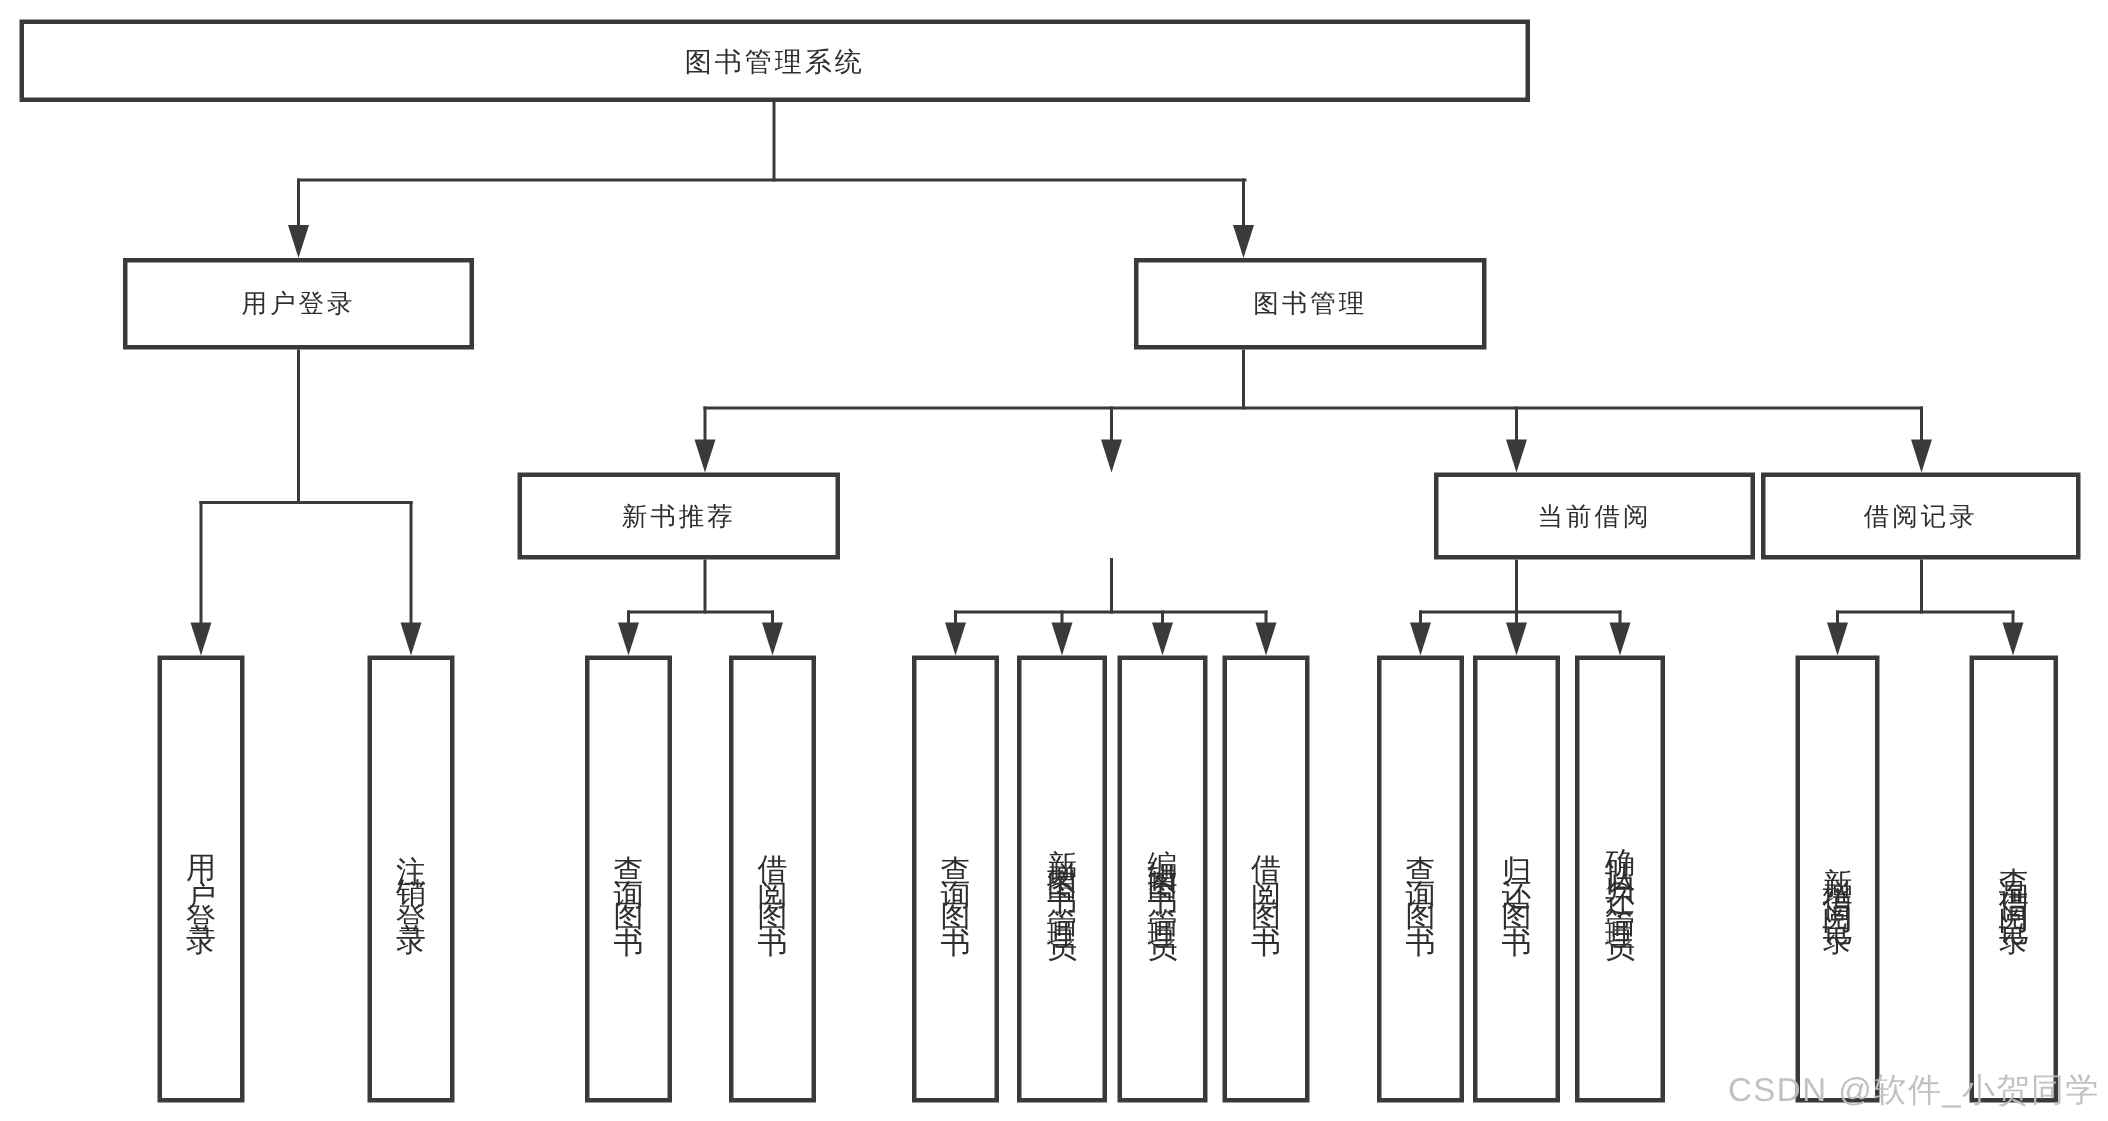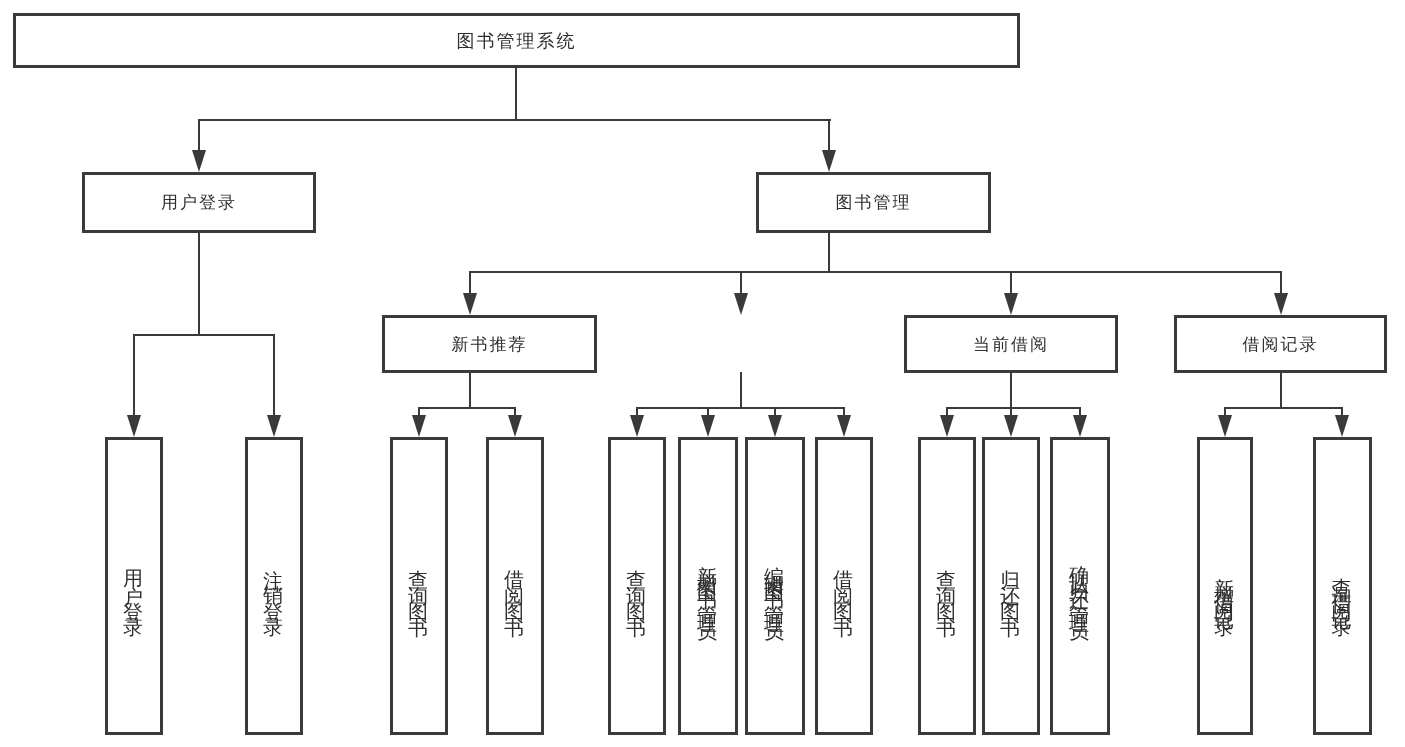--- a/index.html
+++ b/index.html
@@ -92,35 +92,36 @@
       <polygon points="1218,415 1232,415 1225,437"></polygon>
       <polygon points="1335,415 1349,415 1342,437"></polygon>
     </g>
   </svg>
 
   <div class="box h root" style="left:13px; top:13px; width:1007px; height:55px;">图书管理系统</div>
 
   <div class="box h" style="left:82px; top:172px; width:234px; height:61px;">用户登录</div>
   <div class="box h" style="left:712px; top:172px; width:235px; height:61px;margin-left:44px;">图书管理</div>
 
-  <div class="box h" style="left:382px; top:315px; width:215px; height:58px;">新书推荐</div>
-  <div class="box h" style="left:904px; top:315px; width:214px; height:58px;">当前借阅</div>
+  <div class="box h" style="left:345px; top:315px; width:215px; height:58px;">新书推荐</div>
+  <div class="box h" style="left:956px; top:315px; width:214px; height:58px;">当前借阅</div>
   <div class="box h" style="left:1174px; top:315px; width:213px; height:58px;">借阅记录</div>
 
   <div class="box v" style="left:105px; top:437px; width:58px; height:298px;">用户登录</div>
   <div class="box v" style="left:245px; top:437px; width:58px; height:298px;">注销登录</div>
 
   <div class="box v" style="left:390px; top:437px; width:58px; height:298px;">查询图书</div>
   <div class="box v" style="left:486px; top:437px; width:58px; height:298px;">借阅图书</div>
 
   <div class="box v" style="left:608px; top:437px; width:58px; height:298px;">查询图书</div>
   <div class="box v long" style="left:678px; top:437px; width:60px; height:298px;">新增图书（管理员）</div>
   <div class="box v long" style="left:745px; top:437px; width:60px; height:298px;">编辑图书（管理员）</div>
   <div class="box v" style="left:815px; top:437px; width:58px; height:298px;">借阅图书</div>
 
   <div class="box v" style="left:918px; top:437px; width:58px; height:298px;">查询图书</div>
   <div class="box v" style="left:982px; top:437px; width:58px; height:298px;">归还图书</div>
   <div class="box v long" style="left:1050px; top:437px; width:60px; height:298px;">确认归还（管理员）</div>
 
   <div class="box v long" style="left:1197px; top:437px; width:56px; height:298px;">新增借阅记录</div>
   <div class="box v long" style="left:1313px; top:437px; width:59px; height:298px;">查询借阅记录</div>
 
+  <div class="watermark">CSDN @软件_小贺同学</div>
 </div>
 
 </body></html>

